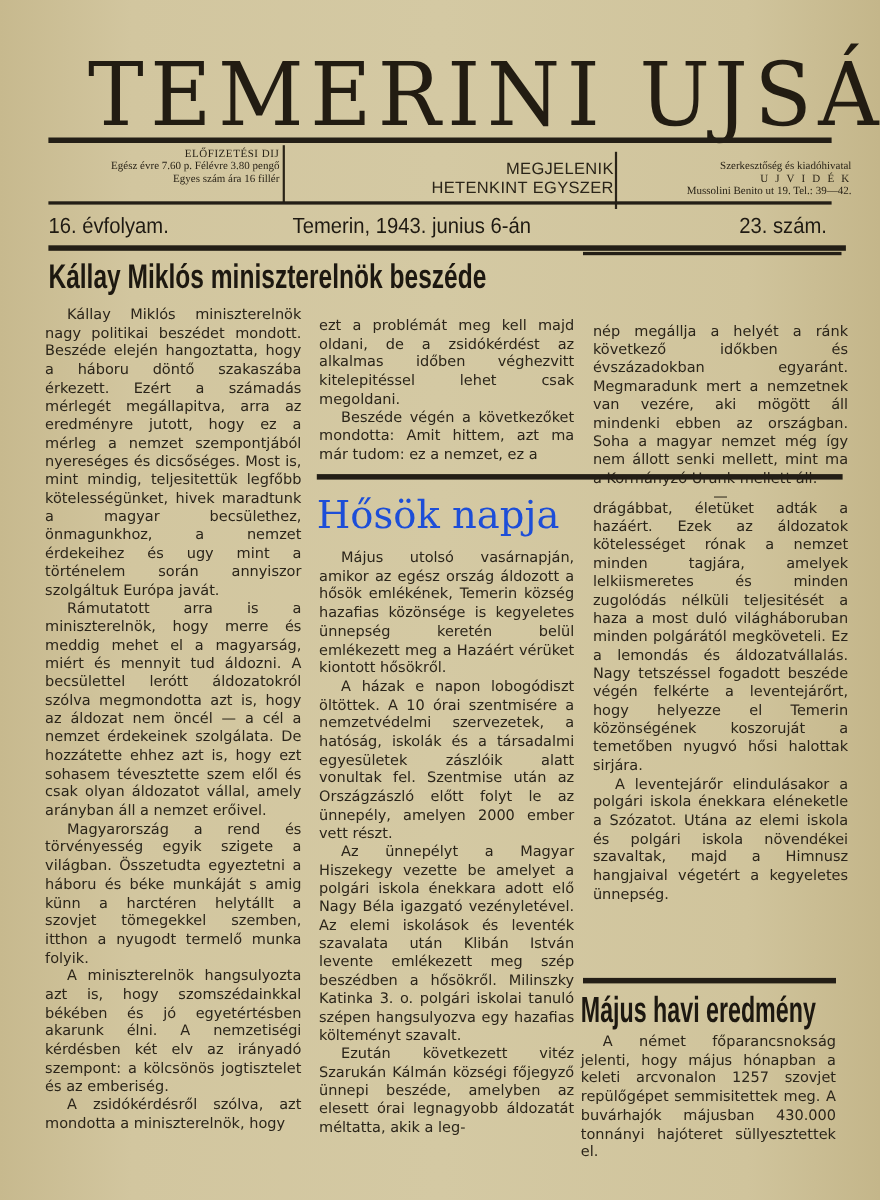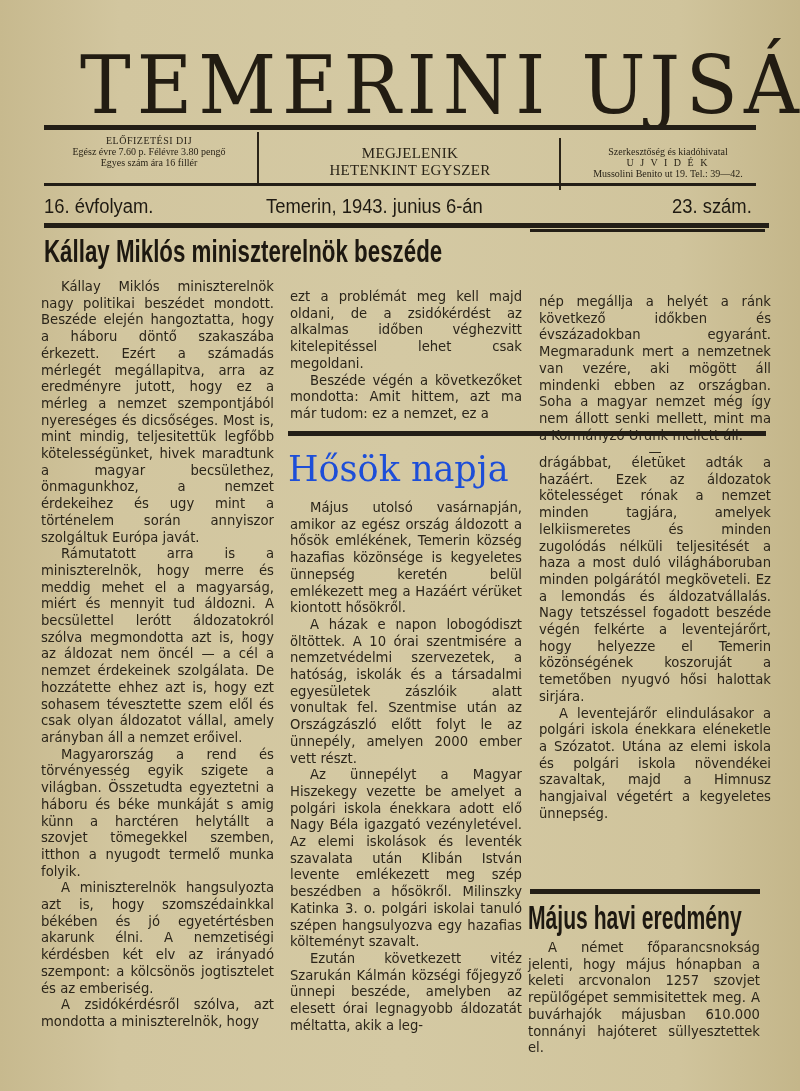--- a/index.html
+++ b/index.html
@@ -13,24 +13,24 @@
     }
     .page { position: absolute; left: 0; top: 0; width: 800px; height: 1091px; }
     .masthead {
       position: absolute; left: 80px; top: 46px; width: 670px;
       font-family: "DejaVu Serif", serif; font-size: 76px; letter-spacing: 6px;
       color: #221c12; line-height: 80px; white-space: nowrap; transform: scaleY(1.05);
     }
     .rule { position: absolute; height: 5px; background: #231e16; }
     .rule.thin { height: 3px; }
     .vrule { position: absolute; width: 1.5px; background: #2a2418; }
-    .info-box { position: absolute; text-align: center; font-family: "Liberation Serif", serif; color: #2a2418; }
+    .info-box { position: absolute; text-align: right; font-family: "Liberation Serif", serif; color: #2a2418; }
     .info-box .l1 { font-size: 10px; letter-spacing: 0.5px; }
     .info-box .l2 { font-size: 10px; }
-    .info-mid { position: absolute; text-align: center; font-family: Liberation Serif, serif; font-size: 15px; line-height: 17px; letter-spacing: 0.3px; }
+    .info-mid { position: absolute; text-align: right; font-family: Liberation Sans, sans-serif; font-size: 15px; line-height: 17px; letter-spacing: 0.3px; }
     .dateline { position: absolute; top: 195px; font-family: "Liberation Sans", sans-serif; font-size: 20px; transform: scaleX(0.92); transform-origin: left; color: #1f1a12; }
     .head-bold {
       position: absolute; font-family: "Liberation Sans", sans-serif; font-weight: bold;
       color: #1d1810; white-space: nowrap; transform-origin: left top;
     }
     .head-serif { position: absolute; font-family: "DejaVu Serif", serif; color: #1d4ed8; white-space: nowrap; }
     .col {
       position: absolute; font-family: "DejaVu Sans", sans-serif; font-size: 13.2px;
       line-height: 16.7px; color: #2b251a; text-align: justify; hyphens: none;
     }
@@ -111,16 +111,16 @@
   <div class="col" style="left:539px; top:455px; width:232px;">
     <p>drágábbat, életüket adták a hazáért. Ezek az áldozatok kötelességet rónak a nemzet minden tagjára, amelyek lelkiismeretes és minden zugolódás nélküli teljesitését a haza a most duló világháboruban minden polgárától megköveteli. Ez a lemondás és áldozatvállalás. Nagy tetszéssel fogadott beszéde végén felkérte a leventejárőrt, hogy helyezze el Temerin közönségének koszoruját a temetőben nyugvó hősi halottak sirjára.</p>
     <p class="ind">A leventejárőr elindulásakor a polgári iskola énekkara eléneketle a Szózatot. Utána az elemi iskola és polgári iskola növendékei szavaltak, majd a Himnusz hangjaival végetért a kegyeletes ünnepség.</p>
   </div>
 
   <div class="rule" style="left:530px; top:889px; width:230px;"></div>
 
   <div class="head-bold" style="left:528px; top:899px; font-size:33px; transform:scaleX(0.64);">Május havi eredmény</div>
 
   <div class="col" style="left:528px; top:940px; width:232px;">
-    <p class="ind">A német főparancsnokság jelenti, hogy május hónapban a keleti arcvonalon 1257 szovjet repülőgépet semmisitettek meg. A buvárhajók májusban 610.000 tonnányi hajóteret süllyesztettek el.</p>
+    <p class="ind">A német főparancsnokság jelenti, hogy május hónapban a keleti arcvonalon 1257 szovjet repülőgépet semmisitettek meg. A buvárhajók májusban 430.000 tonnányi hajóteret süllyesztettek el.</p>
   </div>
 
 </div>
 
 </body></html>

